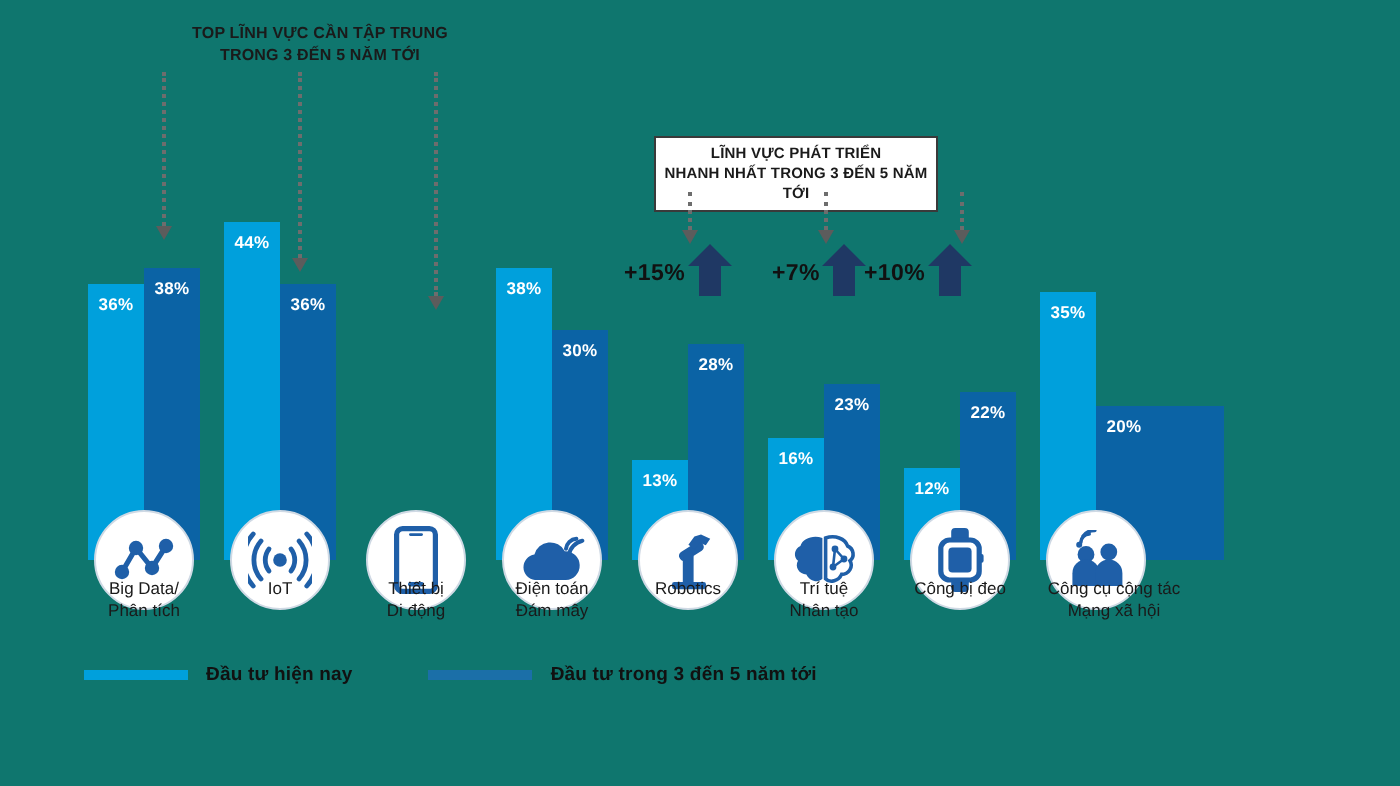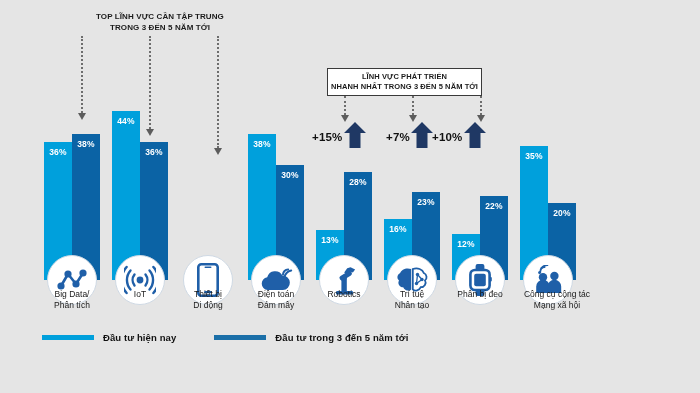--- a/index.html
+++ b/index.html
@@ -8,42 +8,42 @@
     background: #ffffff;
   }
   body {
     font-family: "Liberation Sans", sans-serif;
     -webkit-font-smoothing: antialiased;
   }
   #infographic {
     position: relative;
     width: 700px;
     height: 393px;
-    background: #e5e5e5;
+    background: #0f766e;
     overflow: hidden;
   }
 
   
   .hdr-focus {
     position: absolute;
     left: 78px;
     top: 11px;
     width: 164px;
     text-align: center;
     font-size: 8px;
     font-weight: bold;
     line-height: 11px;
     color: #1a1a1a;
     letter-spacing: .1px;
   }
   .hdr-fastest {
     position: absolute;
     left: 327px;
     top: 68px;
-    width: 155px;
+    width: 142px;
     box-sizing: border-box;
     border: 1px solid #3a3a3a;
     padding: 3px 2px 3px 2px;
     text-align: center;
     font-size: 7.5px;
     font-weight: bold;
     line-height: 10px;
     color: #1a1a1a;
     background: #fff;
     letter-spacing: .1px;
@@ -295,21 +295,21 @@
       </div>
       <div class="bar dark" style="height:84px;">
         <span class="val">22%</span>
       </div>
     </div>
 
     <div class="group" style="left:520px; width:56px;">
       <div class="bar light" style="height:134px;">
         <span class="val">35%</span>
       </div>
-      <div class="bar dark" style="height:77px;">
+      <div class="bar dark" style="height:77px;padding-left:36px;">
         <span class="val">20%</span>
       </div>
     </div>
 
     <div class="icon-badge" style="left:47px;">
       <span>
         <svg width="32" height="32" viewBox="0 0 32 32">
           <polyline points="5,22 12,10 20,20 27,9" fill="none" stroke="#1F5FA8" stroke-width="2.6" stroke-linecap="round" stroke-linejoin="round"></polyline>
           <circle cx="5" cy="22" r="3.6" fill="#1F5FA8"></circle>
           <circle cx="12" cy="10" r="3.6" fill="#1F5FA8"></circle>
@@ -421,21 +421,21 @@
     <div>Đám mây</div>
   </div>
   <div class="cat-label" style="left:299px;">
     <div>Robotics</div>
   </div>
   <div class="cat-label" style="left:367px;">
     <div>Trí tuệ</div>
     <div>Nhân tạo</div>
   </div>
   <div class="cat-label" style="left:435px;">
-    <div>Phân bị đeo</div>
+    <div>Công bị đeo</div>
   </div>
   <div class="cat-label" style="left:503px; width:108px;">
     <div>Công cụ cộng tác</div>
     <div>Mạng xã hội</div>
   </div>
 
   <div class="legend">
     <div class="legend-item">
       <span class="legend-swatch" style="background:#00A0DC;"></span>
       <span class="legend-text">Đầu tư hiện nay</span>

